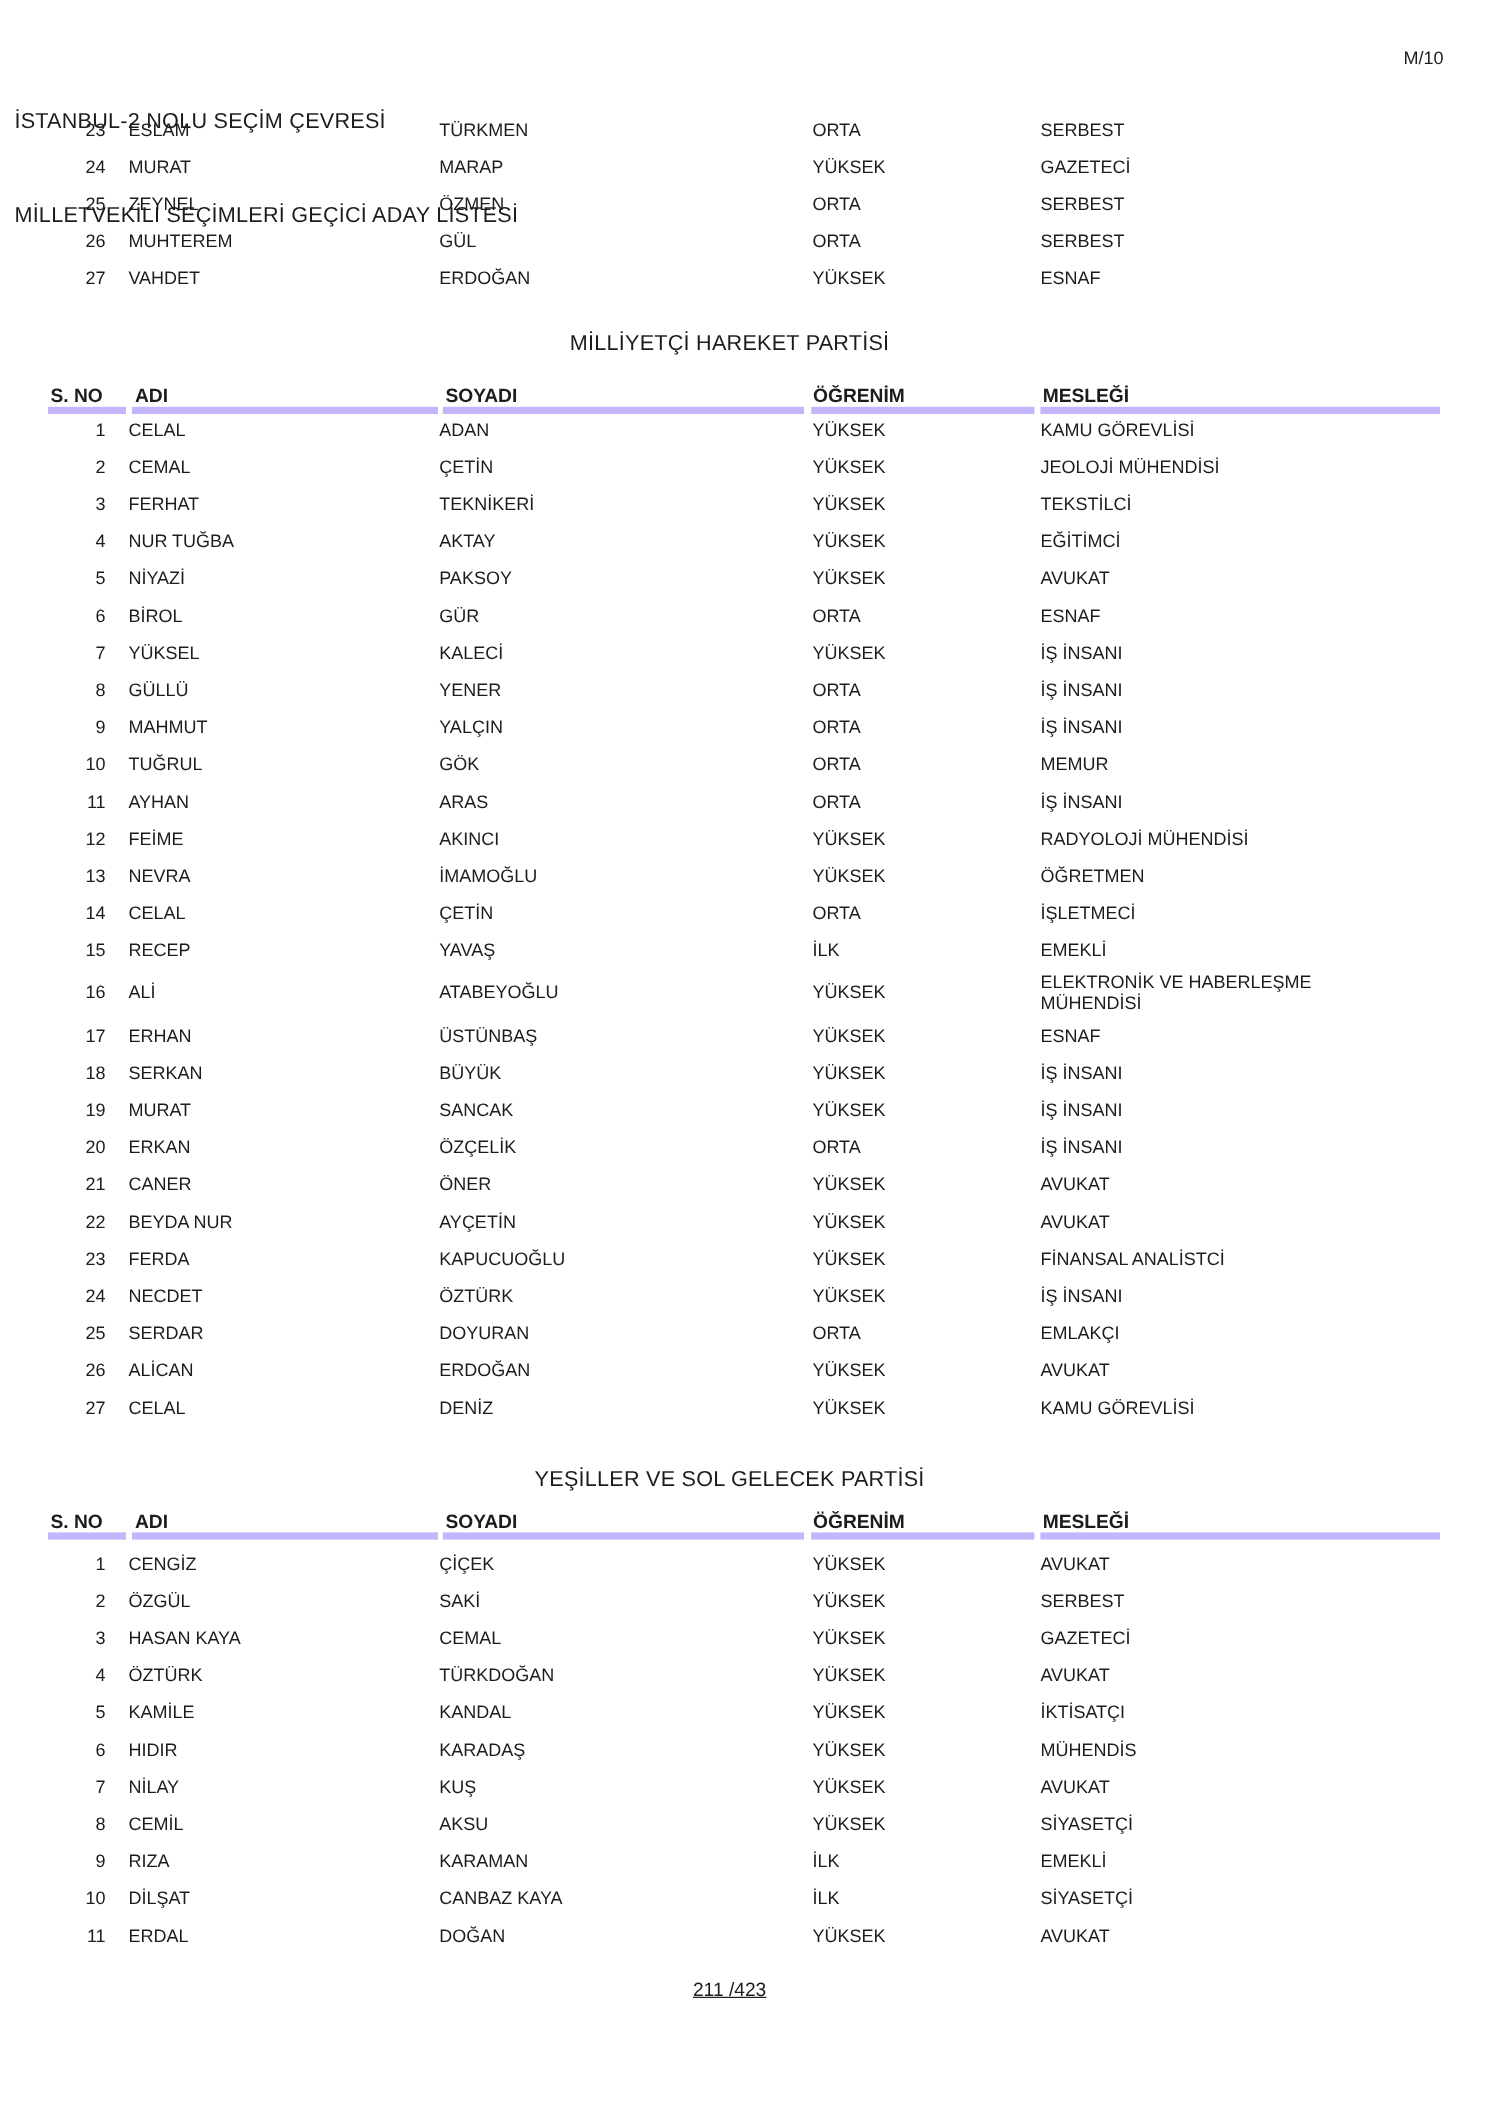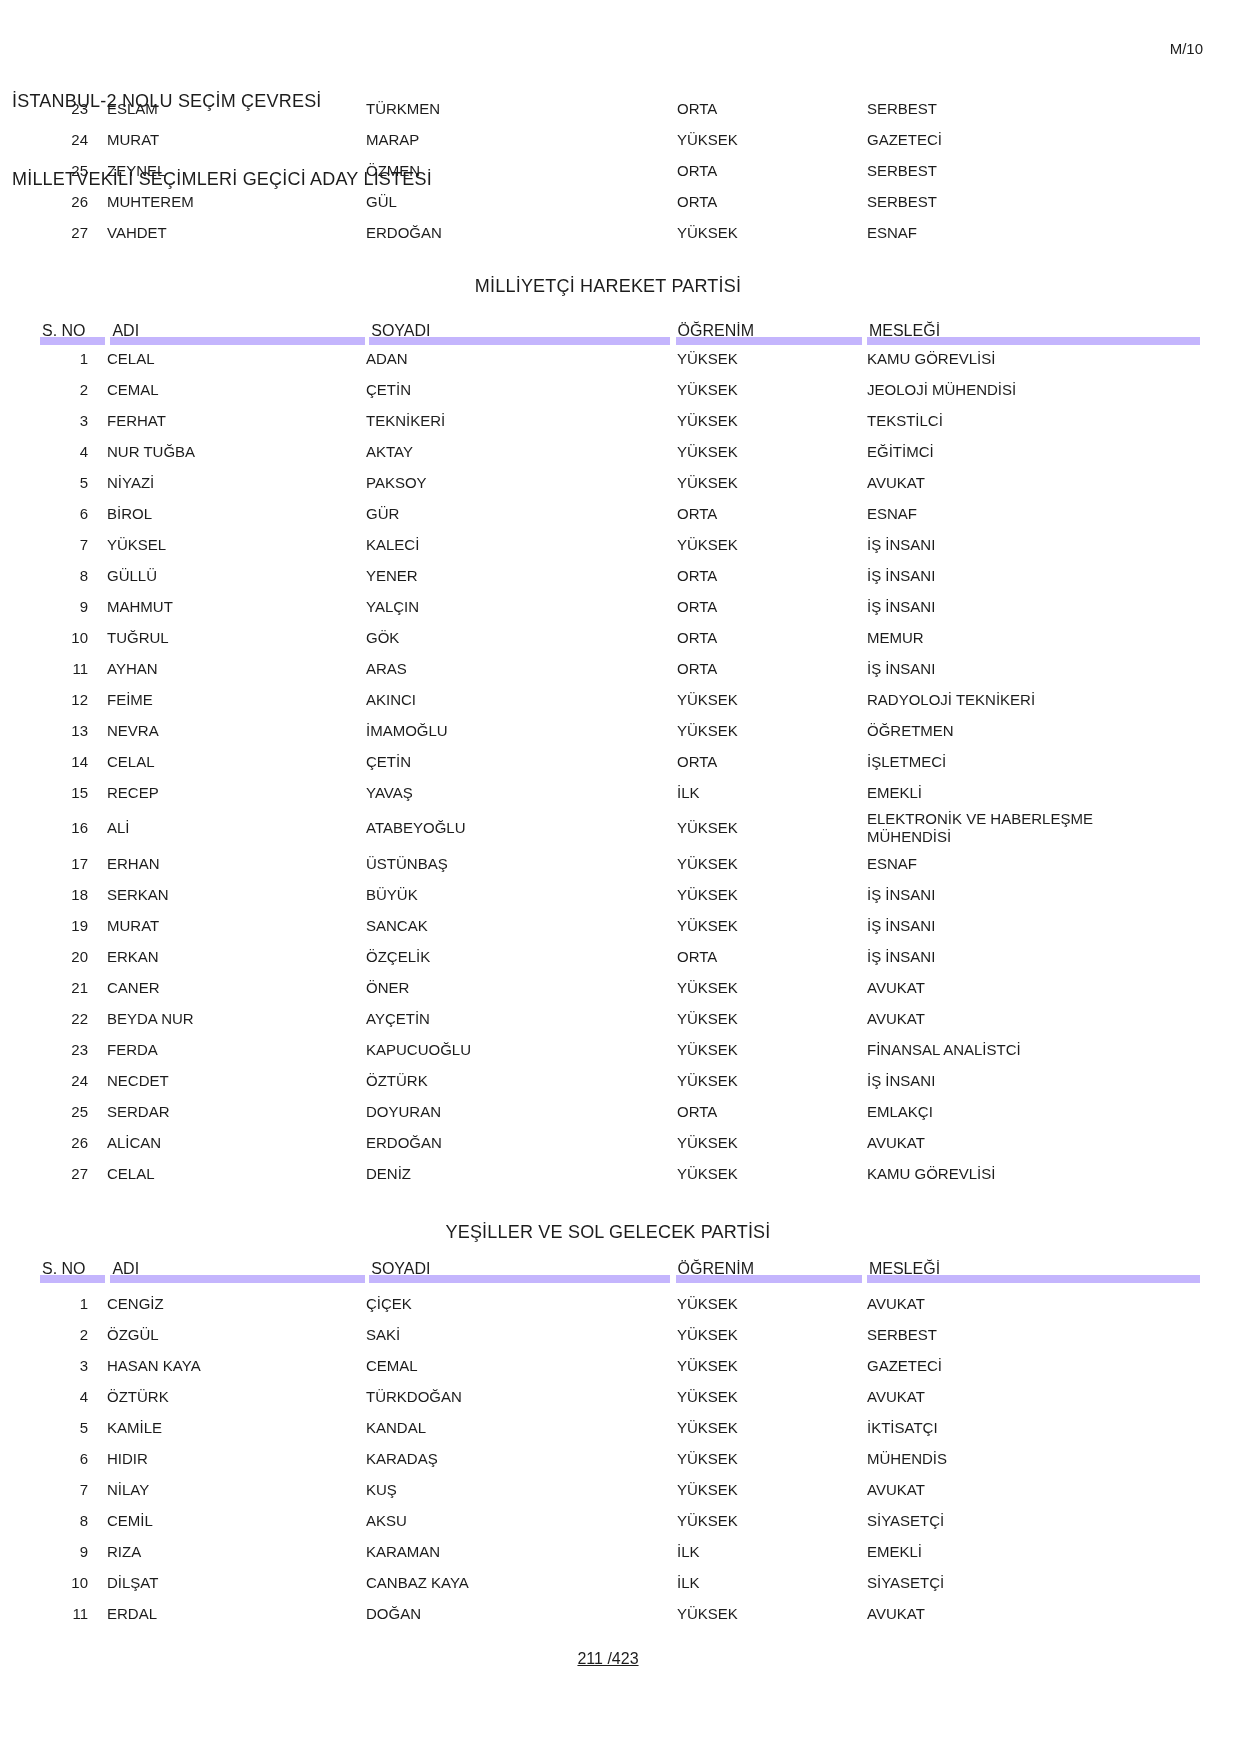--- a/index.html
+++ b/index.html
@@ -23,21 +23,21 @@
     font-size:18px; letter-spacing:0.2px;
   }
   .t0 { top:276px; }
   .t1 { top:1222px; }
   .thead {
     position:absolute; left:40px; width:1160px; height:27px;
     display:flex; font-size:16px;
   }
   .h0 { top:318px; }
   .h1 { top:1256px; }
-  .thead > div { line-height:25px; border-bottom:8px solid #c4b5fd; }
+  .thead > div { line-height:25px; border-bottom:6px solid #c4b5fd;font-weight:bold; }
   .hc-no      { width:64px;  margin-right:5px; padding-left:2px; }
   .hc-adi     { width:255px; margin-right:4px; padding-left:2px; }
   .hc-soyadi  { width:301px; margin-right:6px; padding-left:2px; }
   .hc-ogrenim { width:186px; margin-right:5px; padding-left:2px; }
   .hc-meslegi { width:334px; padding-left:2px; }
   .tbody { position:absolute; left:40px; width:1160px; }
   .b-top { top:93px;  }
   .b0    { top:343px; }
   .b1    { top:1288px; }
   .row {
@@ -200,21 +200,21 @@
         <div class="c-soyadi">ARAS</div>
         <div class="c-ogrenim">ORTA</div>
         <div class="c-meslegi">İŞ İNSANI</div>
       </div>
 
       <div class="row">
         <div class="c-no">12</div>
         <div class="c-adi">FEİME</div>
         <div class="c-soyadi">AKINCI</div>
         <div class="c-ogrenim">YÜKSEK</div>
-        <div class="c-meslegi">RADYOLOJİ TEKNİKERİ</div>
+        <div class="c-meslegi">RADYOLOJİ MÜHENDİSİ</div>
       </div>
 
       <div class="row">
         <div class="c-no">13</div>
         <div class="c-adi">NEVRA</div>
         <div class="c-soyadi">İMAMOĞLU</div>
         <div class="c-ogrenim">YÜKSEK</div>
         <div class="c-meslegi">ÖĞRETMEN</div>
       </div>
 

